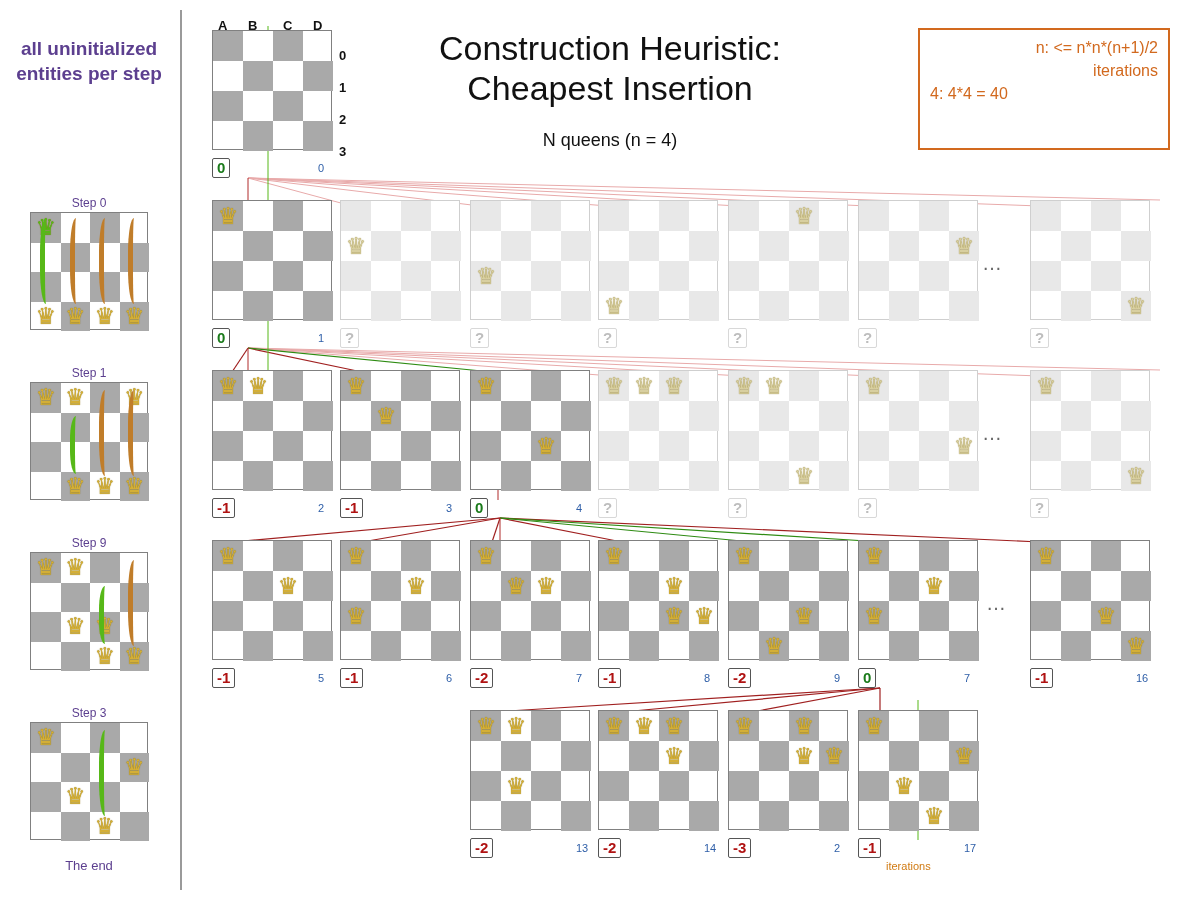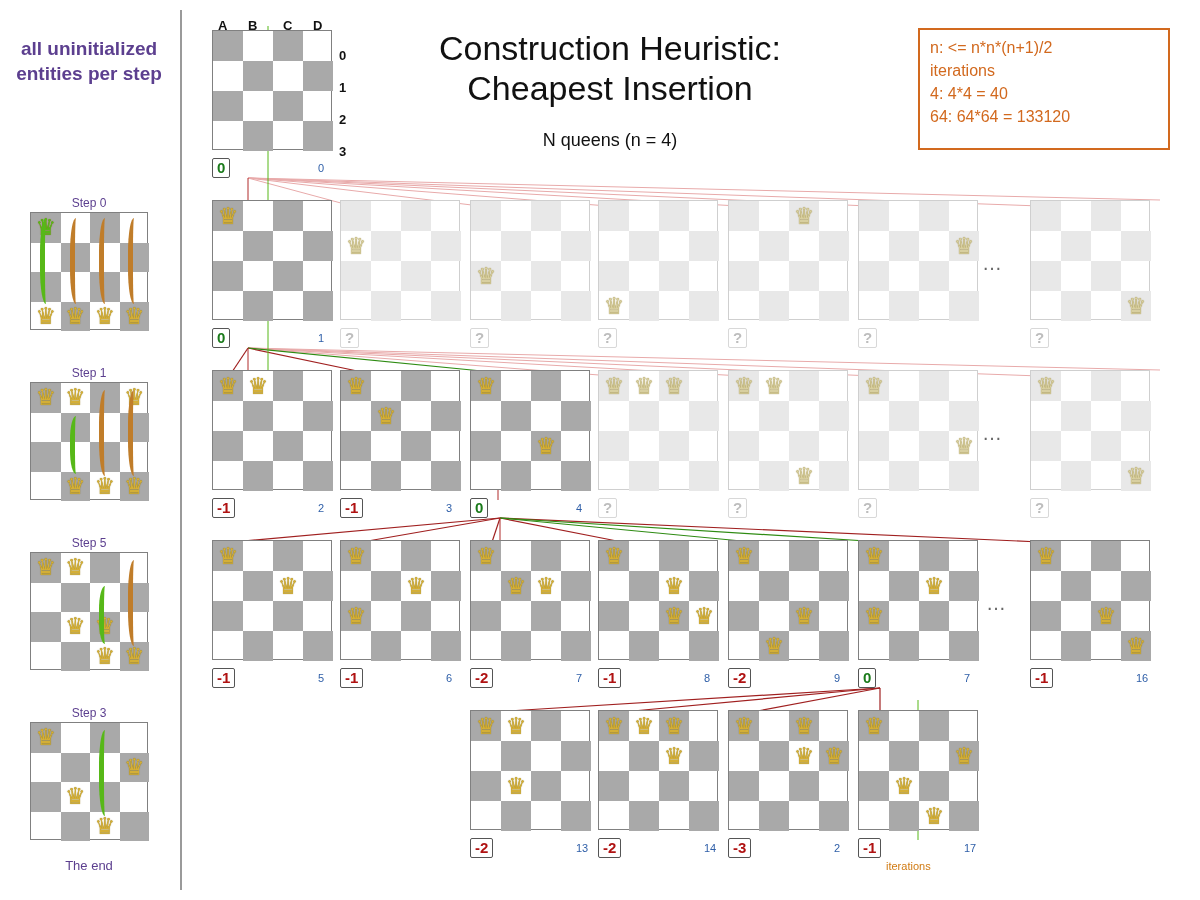--- a/index.html
+++ b/index.html
@@ -60,21 +60,21 @@
   }
   #subtitle{
     position:absolute;left:370px;top:130px;width:480px;text-align:center;
     font-size:18px;color:#111;
   }
   #legend{
     position:absolute;left:918px;top:28px;width:252px;height:122px;
     box-sizing:border-box;border:2px solid #d2691e;color:#d2691e;
     font-size:16px;line-height:23px;padding:6px 10px;
   }
-  #legend .ctr{text-align:left;}
+  #legend .ctr{text-align:right;}
 
   
   .colhdr{position:absolute;font-size:13px;color:#111;font-weight:bold;}
   .rowhdr{position:absolute;font-size:13px;color:#111;font-weight:bold;}
 
   svg.lines{position:absolute;left:0;top:0;width:1200px;height:900px;pointer-events:none;}
 </style>
 </head>
 <body>
 
@@ -197,21 +197,21 @@
               <div class="q solid" style="left: 59px; top: 88.5px; width: 29.5px; height: 29.5px; font-size: 23px;">♛</div>
               <div class="q solid" style="left: 88.5px; top: 88.5px; width: 29.5px; height: 29.5px; font-size: 23px;">♛</div>
             </div>
             <div style="position: absolute; left: 40px; top: 34px; width: 10px; height: 58px; border-left: 5px solid rgb(87, 184, 24); border-radius: 40%;"></div>
             <div style="position: absolute; left: 69px; top: 8px; width: 10px; height: 86px; border-left: 5px solid rgb(192, 125, 42); border-radius: 40%;"></div>
             <div style="position: absolute; left: 98px; top: 8px; width: 10px; height: 86px; border-left: 5px solid rgb(192, 125, 42); border-radius: 40%;"></div>
           </div>
         </div>
     </div>
     <div class="step-block" style="top:536px;">
-      <div class="step-label">Step 5</div>
+      <div class="step-label">Step 9</div>
       <div id="mini2">
           <div style="position: relative; width: 118px; height: 118px; margin: 0px auto;">
             <div class="board" style="width: 118px; height: 118px; left: 0px; top: 0px; position: absolute;">
               <div class="cell dark" style="left: 0px; top: 0px; width: 29.5px; height: 29.5px;"></div>
               <div class="cell" style="left: 29.5px; top: 0px; width: 29.5px; height: 29.5px;"></div>
               <div class="cell dark" style="left: 59px; top: 0px; width: 29.5px; height: 29.5px;"></div>
               <div class="cell" style="left: 88.5px; top: 0px; width: 29.5px; height: 29.5px;"></div>
               <div class="cell" style="left: 0px; top: 29.5px; width: 29.5px; height: 29.5px;"></div>
               <div class="cell dark" style="left: 29.5px; top: 29.5px; width: 29.5px; height: 29.5px;"></div>
               <div class="cell" style="left: 59px; top: 29.5px; width: 29.5px; height: 29.5px;"></div>
@@ -275,21 +275,20 @@
   <div id="title">
     <div>Construction Heuristic:</div>
     <div>Cheapest Insertion</div>
   </div>
   <div id="subtitle">N queens (n = 4)</div>
 
   <div id="legend">
     <div class="ctr">n: &lt;= n*n*(n+1)/2</div>
     <div class="ctr">iterations</div>
     <div>4: 4*4 = 40</div>
-    <div>64: 64*64 = 133120</div>
   </div>
 
   <div class="colhdr" style="left:218px;top:18px;">A</div>
   <div class="colhdr" style="left:248px;top:18px;">B</div>
   <div class="colhdr" style="left:283px;top:18px;">C</div>
   <div class="colhdr" style="left:313px;top:18px;">D</div>
   <div class="rowhdr" style="left:339px;top:48px;">0</div>
   <div class="rowhdr" style="left:339px;top:80px;">1</div>
   <div class="rowhdr" style="left:339px;top:112px;">2</div>
   <div class="rowhdr" style="left:339px;top:144px;">3</div>

